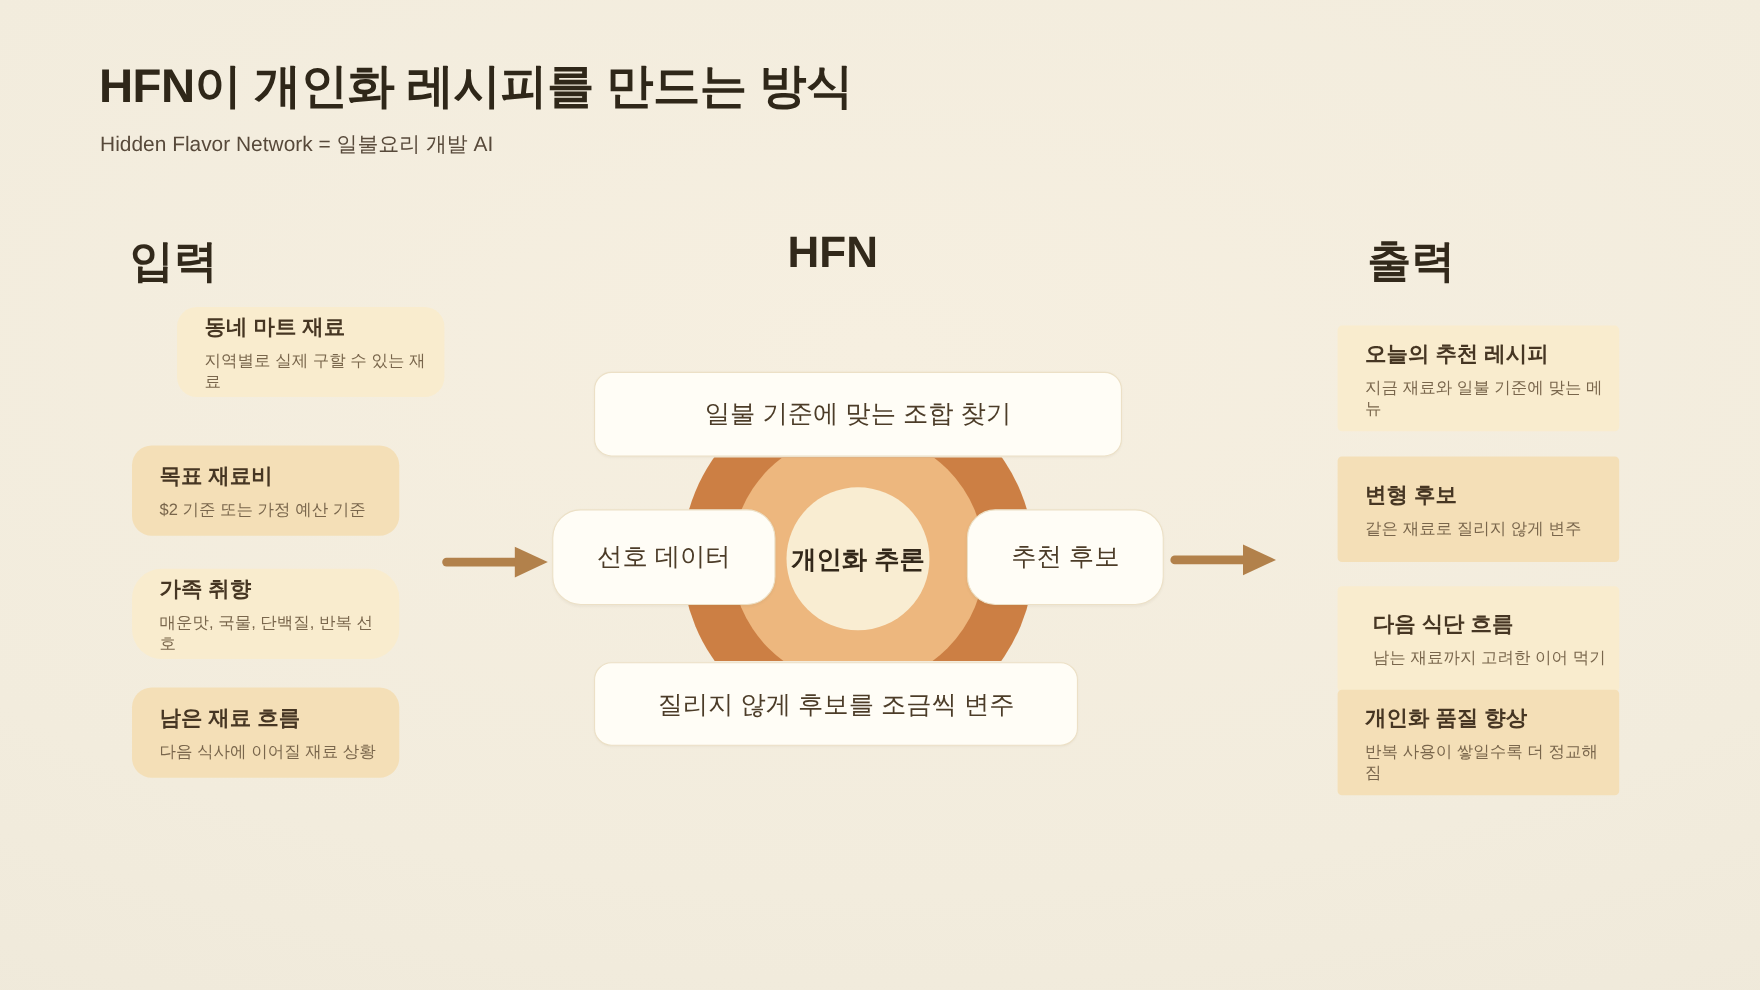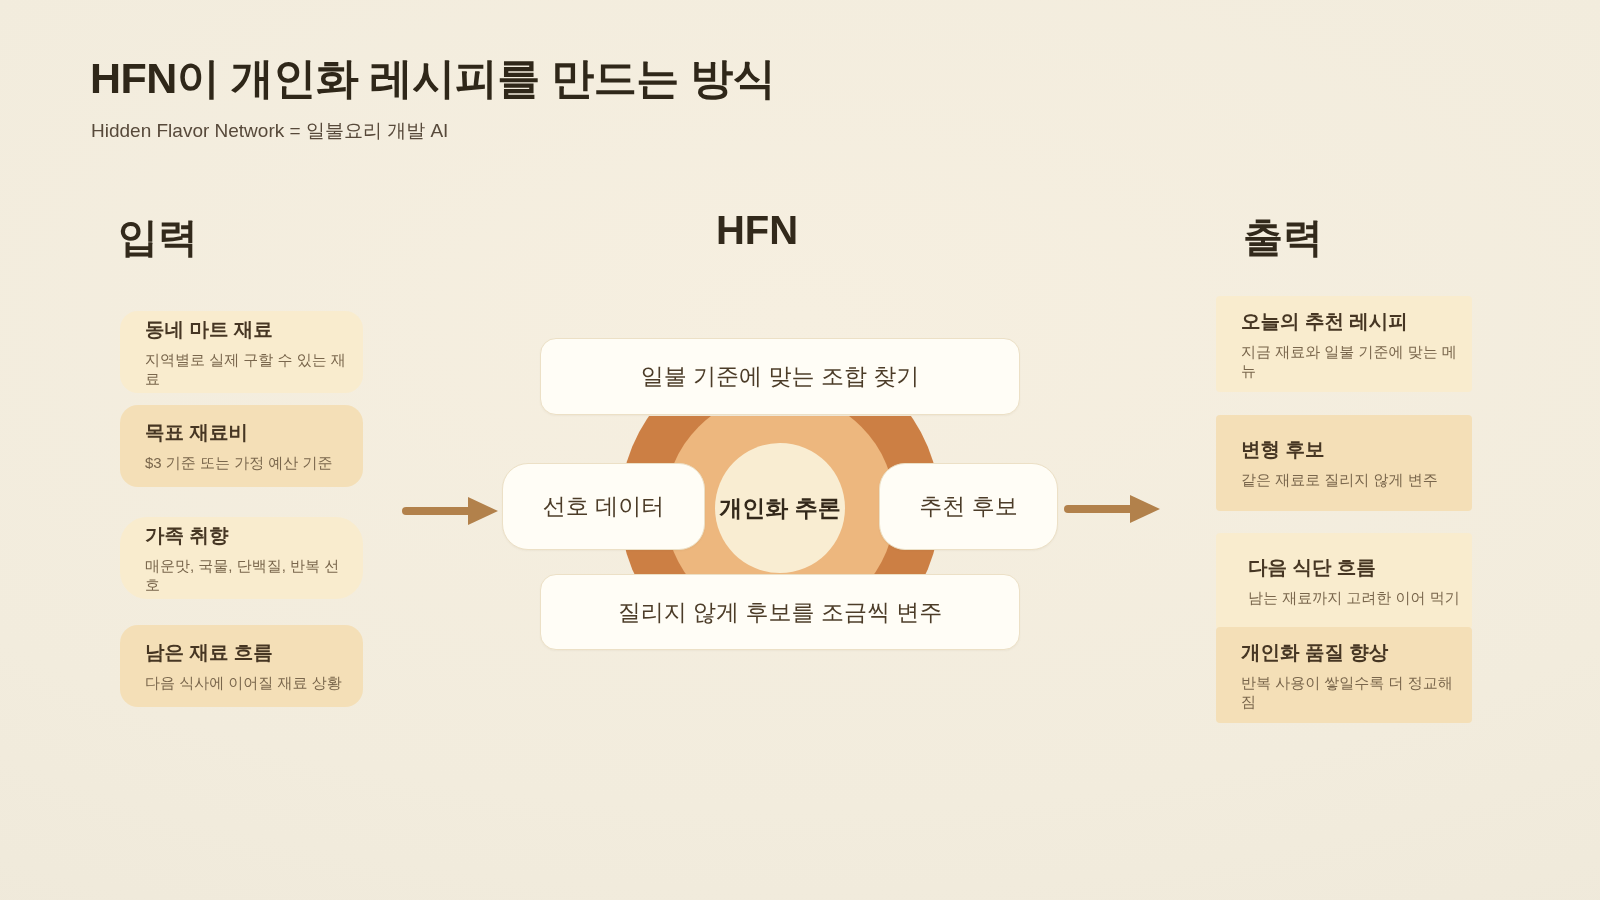--- a/index.html
+++ b/index.html
@@ -31,21 +31,21 @@
   
   .card {
     position:absolute;
     display:flex; flex-direction:column; justify-content:center;
     padding:0 12px 0 25px;
   }
   .card-light { background:#f9ecce; }
   .card-dark  { background:#f4dfb7; }
   .in-card  { left:120px;  width:243px; height:82px; border-radius:18px; }
   .out-card { left:1216px; width:256px; height:96px; border-radius:4px; }
-  .in-card-1 { top:311px; } .in-card-2 { top:405px; }
+  .in-card-1 { top:279px;margin-left:41px; } .in-card-2 { top:405px; }
   .in-card-3 { top:517px;border-radius:27px; } .in-card-4 { top:625px; }
   .out-card-1 { top:296px; } .out-card-2 { top:415px; }
   .out-card-3 { top:533px;padding-left:32px; } .out-card-4 { top:627px; }
   .card-title { font-size:19.5px; font-weight:700; color:#46362:3; color:#463623; margin-bottom:8px; }
   .card-sub   { font-size:15px;   font-weight:400; color:#79664c; }
 
   
   .hfn-band {
     position:absolute; left:560px; top:416px; width:440px; height:185px;
     overflow:hidden; z-index:1;
@@ -61,21 +61,21 @@
 
   
   .pill {
     position:absolute; z-index:3;
     background:#fffdf6; border:1px solid #ece0c6; border-radius:16px;
     display:flex; align-items:center; justify-content:center;
     font-size:23px; font-weight:500; color:#4c3c28;
     box-shadow:0 1px 2px rgba(120,95,60,0.06);
   }
   .pill-top    { left:540px; top:338px; width:480px; height:77px; }
-  .pill-bottom { left:540px; top:574px; width:480px; height:76px; }
+  .pill-bottom { left:540px; top:602px; width:440px; height:76px; }
   .pill-left   { left:502px; top:463px; width:203px; height:87px; border-radius:26px; }
   .pill-right  { left:879px; top:463px; width:179px; height:87px; border-radius:26px; }
 
   
   .arrow { position:absolute; z-index:2; }
   .arrow-left  { left:400px;  top:494px; }
   .arrow-right { left:1062px; top:492px; }
 </style>
 </head>
 <body>
@@ -88,21 +88,21 @@
   <div class="col-heading input-heading">입력</div>
   <div class="col-heading hfn-heading">HFN</div>
   <div class="col-heading output-heading">출력</div>
 
   <div class="card in-card in-card-1 card-light">
     <div class="card-title">동네 마트 재료</div>
     <div class="card-sub">지역별로 실제 구할 수 있는 재료</div>
   </div>
   <div class="card in-card in-card-2 card-dark">
     <div class="card-title">목표 재료비</div>
-    <div class="card-sub">$3 기준 또는 가정 예산 기준</div>
+    <div class="card-sub">$2 기준 또는 가정 예산 기준</div>
   </div>
   <div class="card in-card in-card-3 card-light">
     <div class="card-title">가족 취향</div>
     <div class="card-sub">매운맛, 국물, 단백질, 반복 선호</div>
   </div>
   <div class="card in-card in-card-4 card-dark">
     <div class="card-title">남은 재료 흐름</div>
     <div class="card-sub">다음 식사에 이어질 재료 상황</div>
   </div>
 

